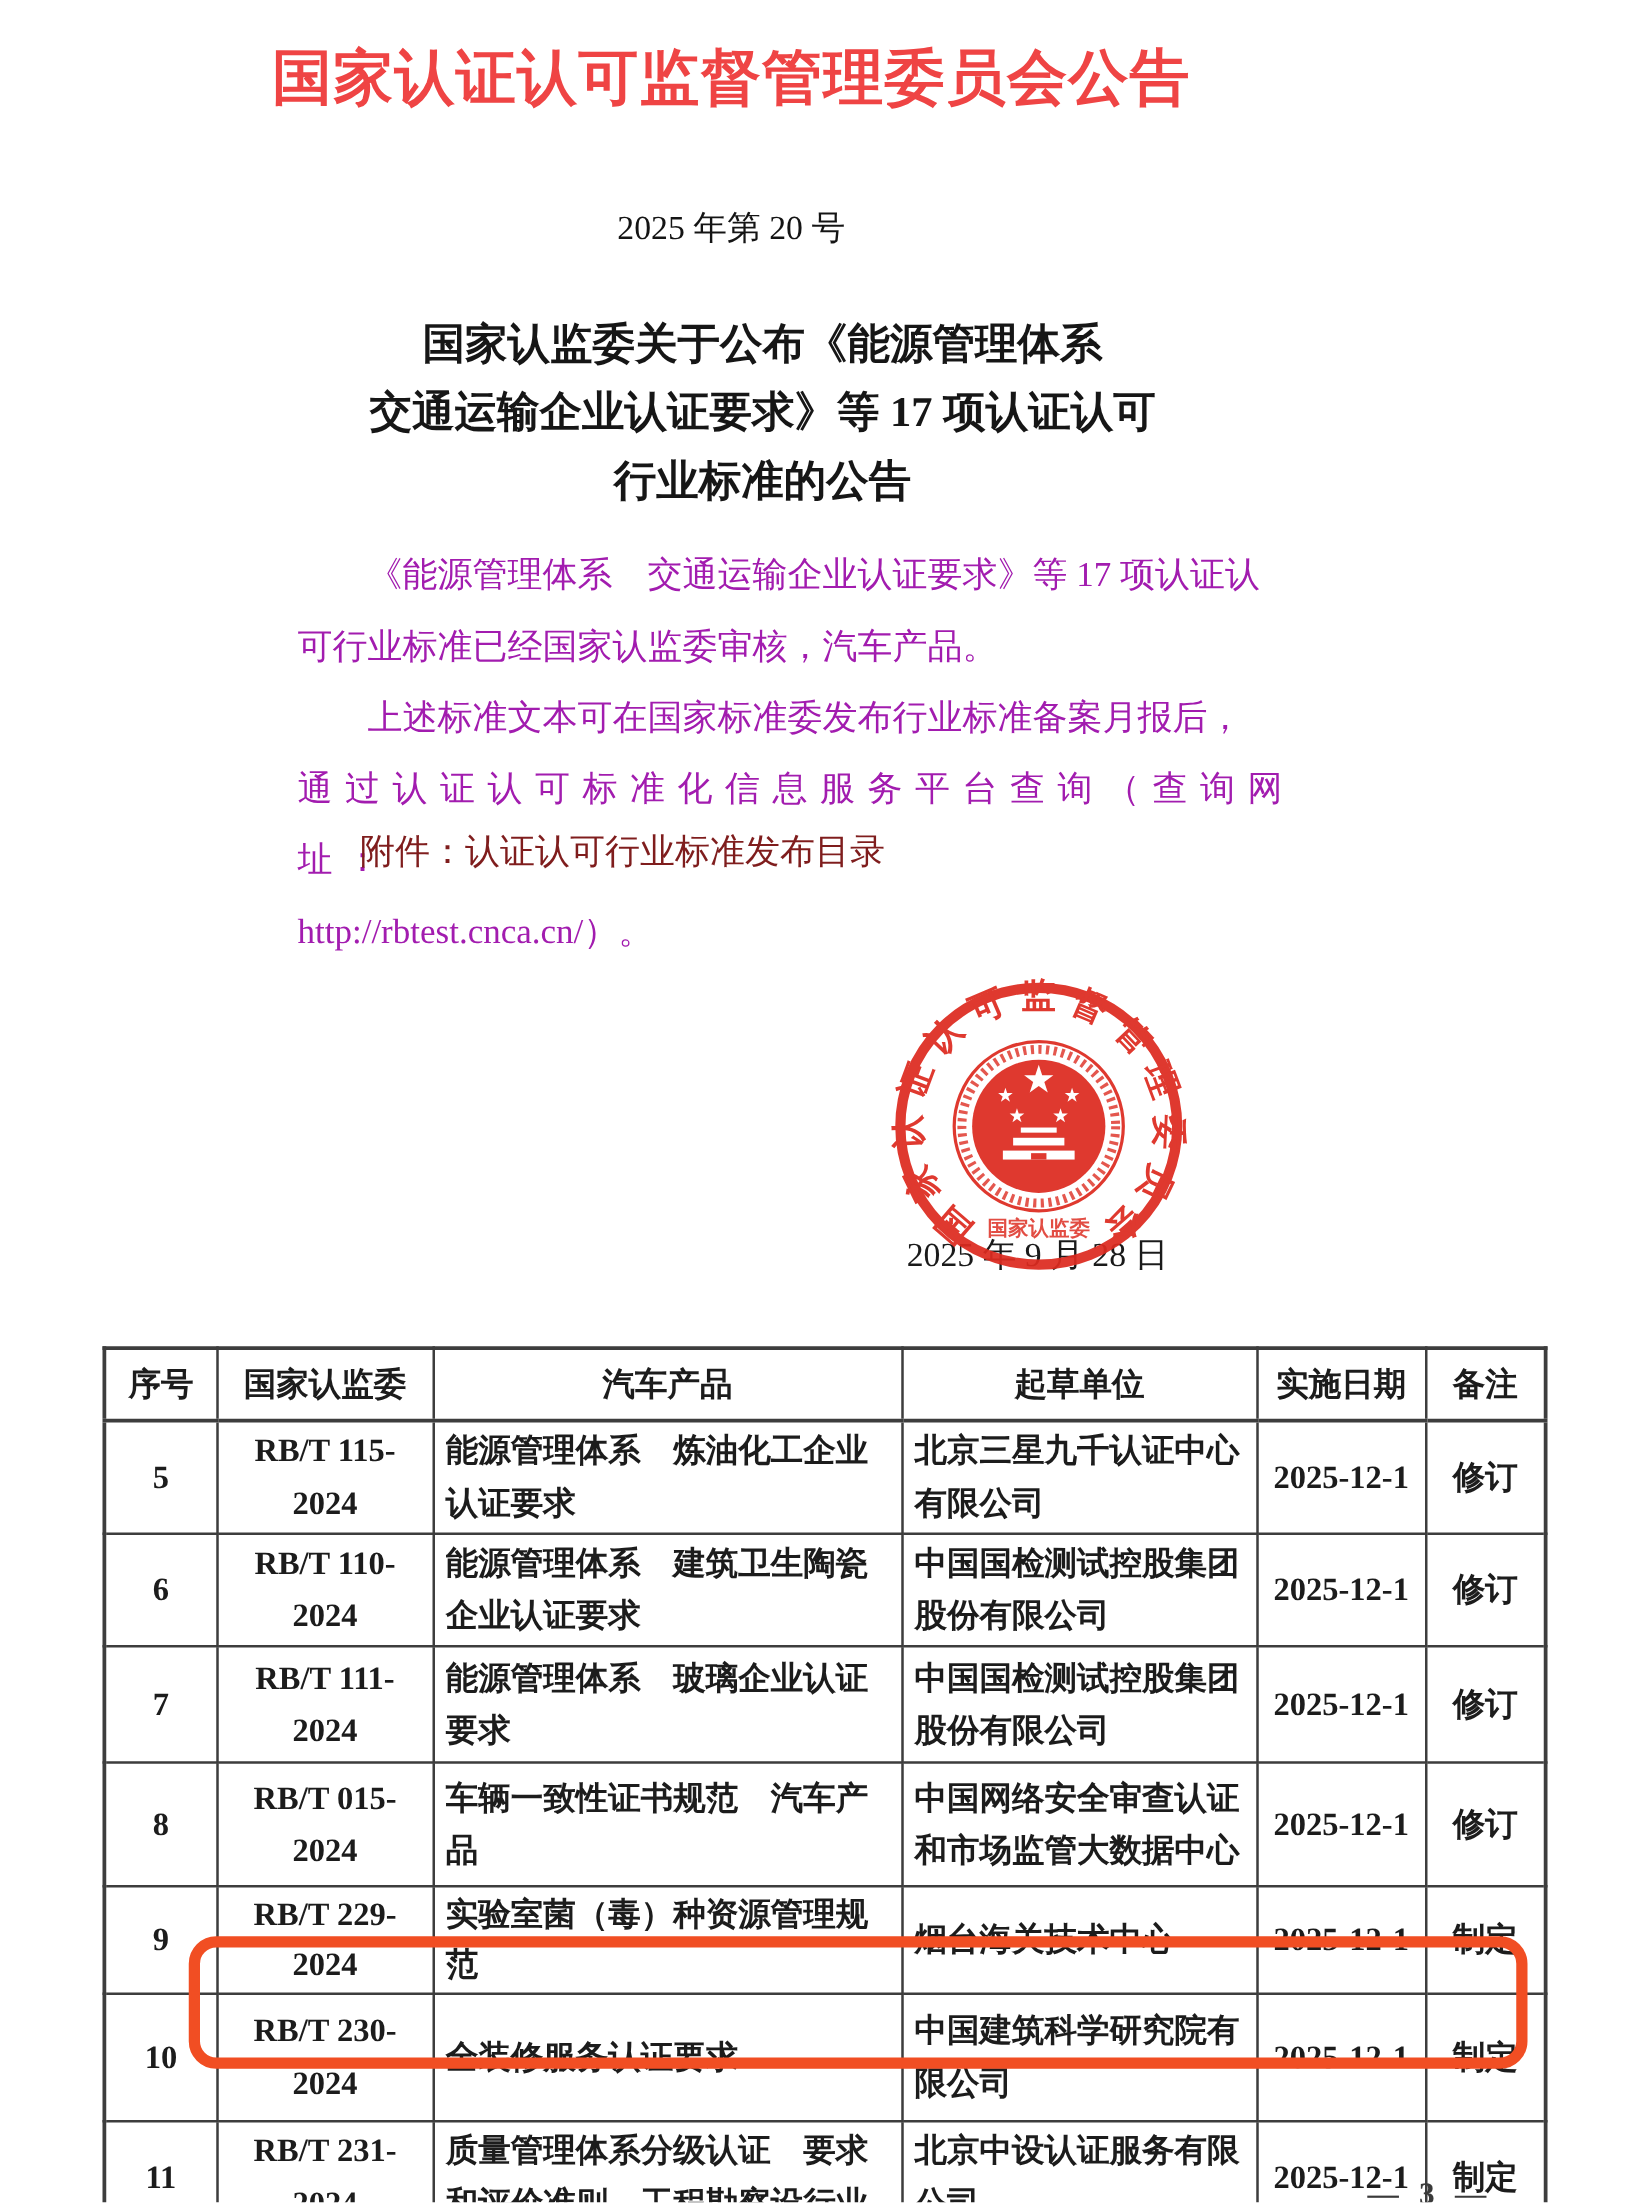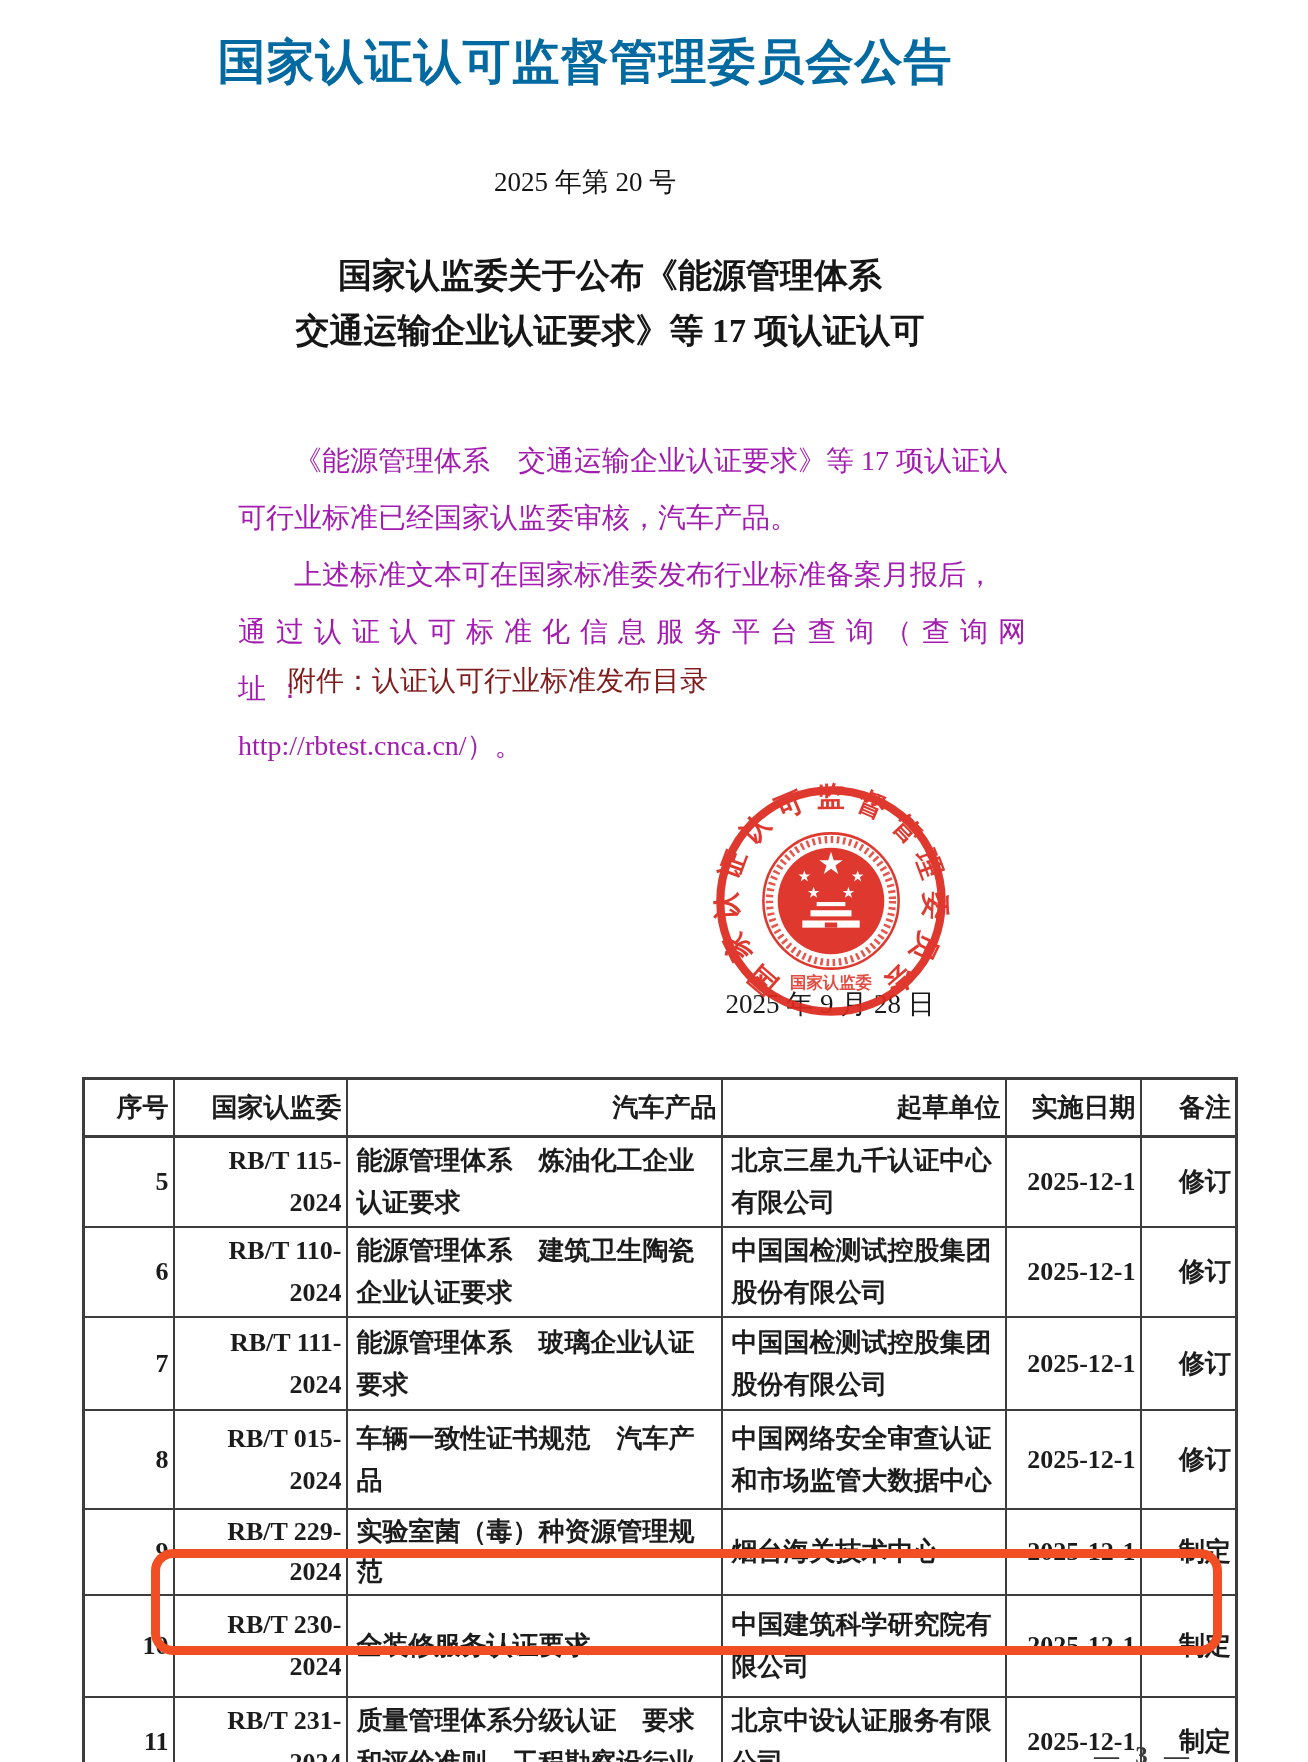--- a/index.html
+++ b/index.html
@@ -2,21 +2,21 @@
 <html><head>
 <meta charset="utf-8">
 <style>
   html,body{margin:0;padding:0;background:#ffffff;}
   .page{
     position:relative;width:1308px;height:1762px;overflow:hidden;background:#fff;
     font-family:"Liberation Serif","DejaVu Serif",serif;color:#141414;
   }
   .doc-title{
     position:absolute;top:30px;left:0;width:1170px;text-align:center;
-    font-size:48px;font-weight:bold;color:#0369a1;letter-spacing:1px;
+    font-size:48px;font-weight:bold;color:#ef4444;letter-spacing:1px;
   }
   .doc-number{
     position:absolute;top:164px;left:0;width:1170px;text-align:center;font-size:27px;
   }
   .subtitle{
     position:absolute;top:248px;left:0;width:1180px;text-align:center;
     font-size:34px;font-weight:bold;line-height:55px;color:#161616;padding-left:20px;
   }
   .body-text{
     position:absolute;left:238px;top:432px;width:838px;
@@ -33,21 +33,21 @@
     position:absolute;left:640px;top:986px;width:380px;text-align:center;
     font-size:27px;z-index:1;color:#1a1a1a;
   }
   .std-table{
     position:absolute;left:82px;top:1077px;width:1153px;
     border-collapse:collapse;table-layout:fixed;
     font-size:26px;font-weight:bold;color:#1c1c1c;
     border:3px solid #3d3d3d;
   }
   .std-table th,.std-table td{
-    border:2px solid #3d3d3d;text-align:right;vertical-align:middle;
+    border:2px solid #3d3d3d;text-align:center;vertical-align:middle;
     line-height:42px;padding:2px 4px;overflow:hidden;
   }
   .std-table thead tr{height:58px;}
   .std-table thead th{border-bottom:3px solid #3d3d3d;}
   .std-table td.c2,.std-table td.c3{text-align:left;padding:2px 9px;}
   .std-table tbody tr:nth-child(1){height:89px;}
   .std-table tbody tr:nth-child(2){height:88px;}
   .std-table tbody tr:nth-child(3){height:93px;}
   .std-table tbody tr:nth-child(4){height:99px;}
   .std-table tbody tr:nth-child(5){height:46px;}
@@ -69,20 +69,21 @@
 
 <div class="page">
 
   <div class="doc-title">国家认证认可监督管理委员会公告</div>
 
   <div class="doc-number">2025 年第 20 号</div>
 
   <div class="subtitle">
     <div>国家认监委关于公布《能源管理体系</div>
     <div>交通运输企业认证要求》等 17 项认证认可</div>
+    <div>行业标准的公告</div>
   </div>
 
   <div class="body-text">
     <div class="indent">《能源管理体系　交通运输企业认证要求》等 17 项认证认</div>
     <div>可行业标准已经国家认监委审核，汽车产品。</div>
     <div class="indent">上述标准文本可在国家标准委发布行业标准备案月报后，</div>
     <div class="spread">通过认证认可标准化信息服务平台查询（查询网址：</div>
     <div>http://rbtest.cnca.cn/）。</div>
   </div>
 

